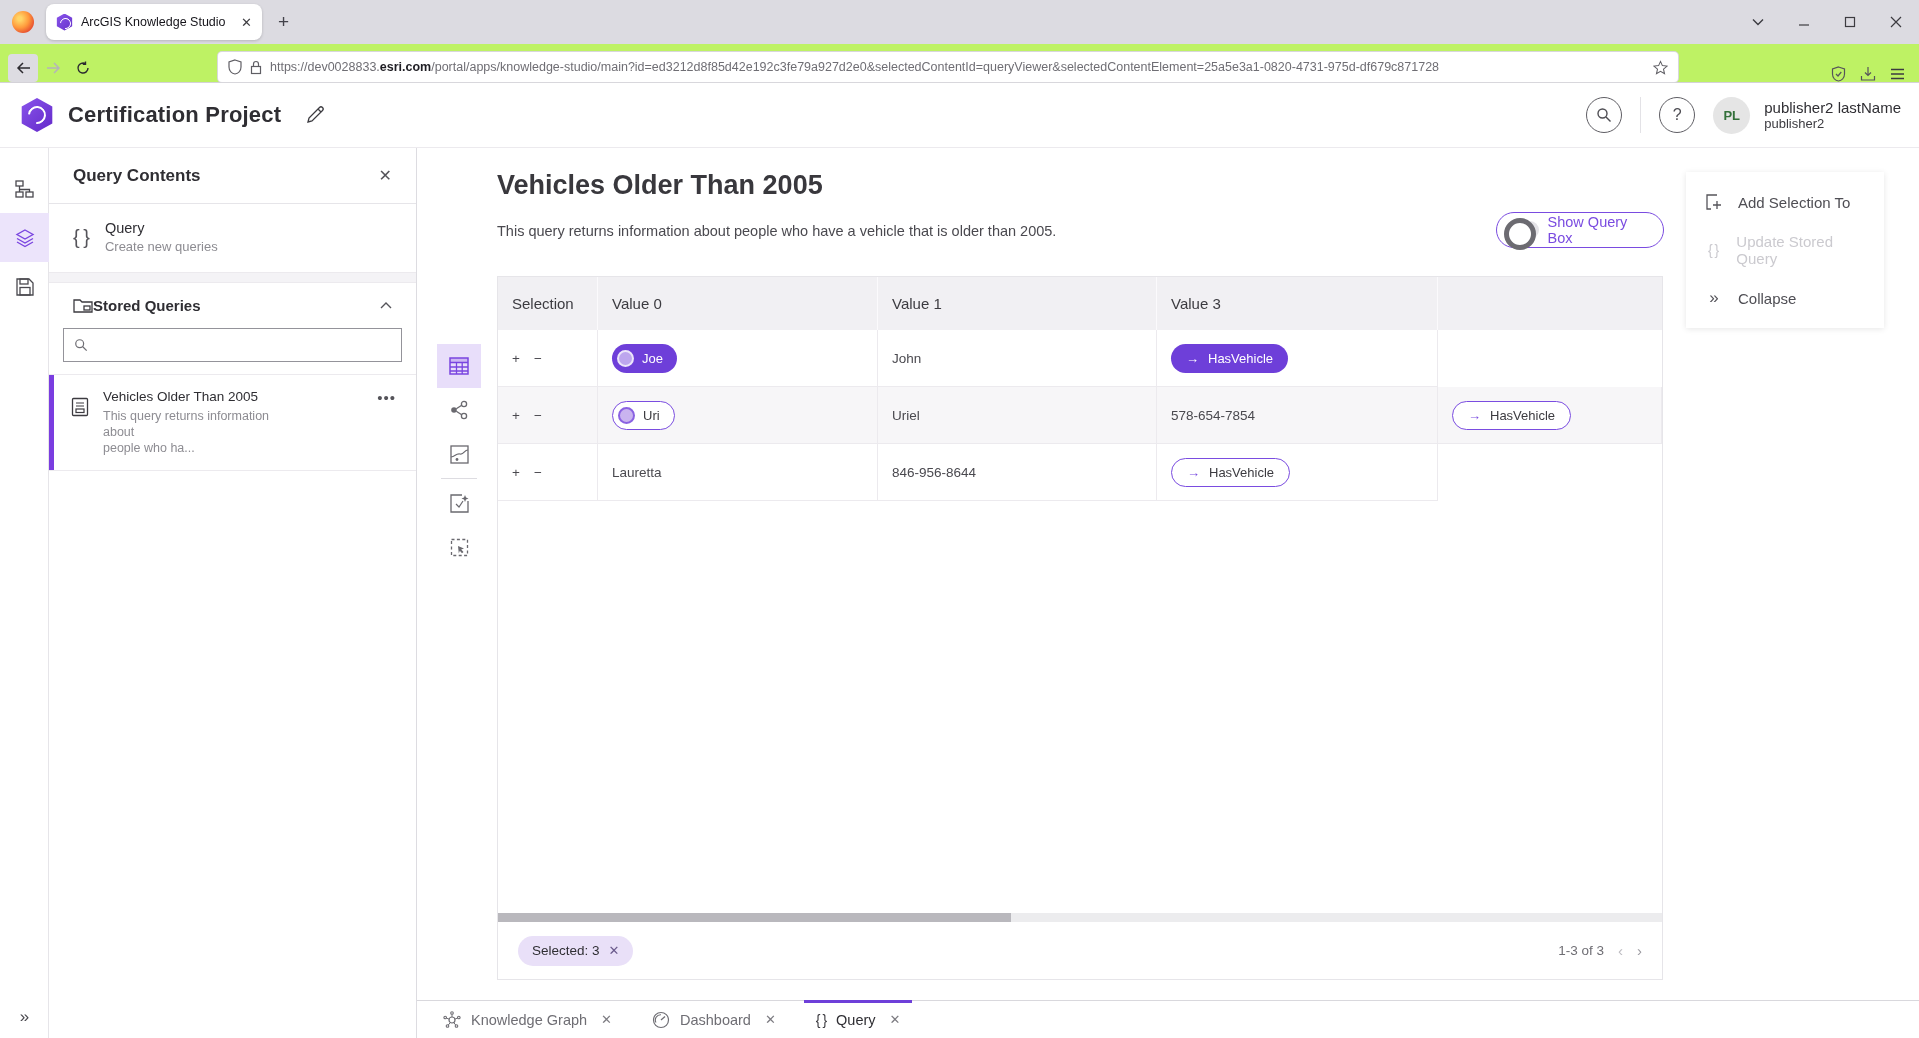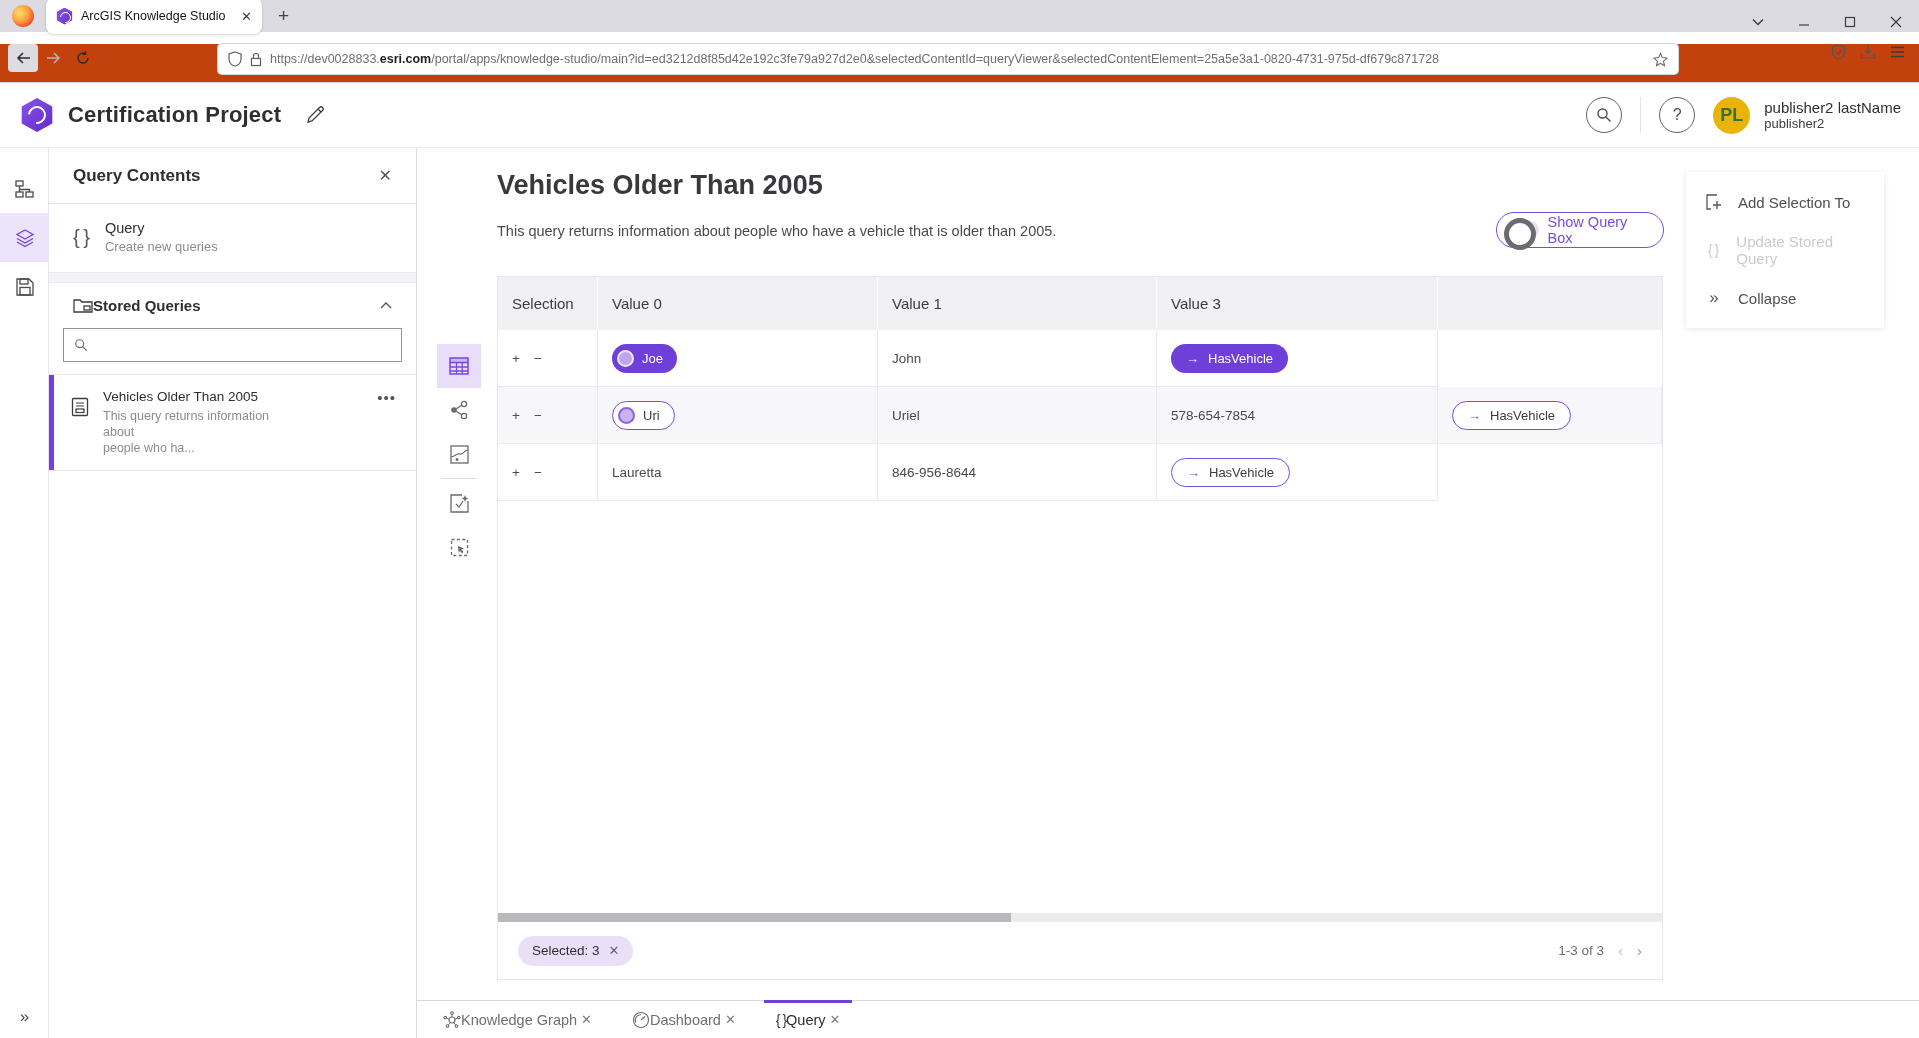--- a/index.html
+++ b/index.html
@@ -1,47 +1,47 @@
 <!DOCTYPE html>
 <html><head>
 <meta charset="utf-8">
 <style>
   * { margin:0; padding:0; box-sizing:border-box; }
   html,body { width:1919px; height:1038px; font-family:"Liberation Sans", sans-serif; background:#fff; overflow:hidden; }
   #app { position:relative; width:1919px; height:1038px; }
 
   
-  .tabbar { position:absolute; top:0; left:0; right:0; height:32px; background:#dcdbe1; display:flex; align-items:center; }
+  .tabbar { position:absolute; top:0; left:0; right:0; height:44px; background:#dcdbe1; display:flex; align-items:center; }
   .fx-logo { width:22px; height:22px; border-radius:50%; margin-left:12px; background:radial-gradient(circle at 35% 35%, #ffd567 10%, #ff9a3c 45%, #e4452e 80%, #b5203f 100%); }
   .tab { position:relative; margin-left:12px; width:216px; height:36px; background:#fff; border-radius:8px; box-shadow:0 1px 3px rgba(0,0,0,.18); display:flex; align-items:center; padding:0 10px; gap:8px; }
   .tab-title { font-size:12.5px; color:#15141a; flex:1; white-space:nowrap; overflow:hidden; }
   .tab-close { font-size:13px; color:#3e3d42; cursor:default; }
   .newtab { font-size:19px; color:#43424a; margin-left:16px; }
   .win-controls { position:absolute; right:0; top:0; height:44px; display:flex; align-items:center; }
   .win-btn { width:46px; height:44px; display:flex; align-items:center; justify-content:center; color:#3c3b40; font-size:14px; }
   .favicon-hex { width:17px; height:17px; background:linear-gradient(135deg,#8a55ec,#6430c9); border-radius:4px; position:relative; clip-path:polygon(50% 0,95% 25%,95% 75%,50% 100%,5% 75%,5% 25%); }
   .favicon-hex::after { content:""; position:absolute; left:4px; top:4px; width:9px; height:9px; border:1.6px solid #fff; border-radius:50%; border-left-color:transparent; transform:rotate(-40deg); }
 
-  .urlbar { position:absolute; top:44px; left:0; right:0; height:39px; background:#c2410c; border-bottom:1px solid #d4d2d8; display:flex; align-items:flex-start; }
+  .urlbar { position:absolute; top:44px; left:0; right:0; height:39px; background:#bef264; border-bottom:1px solid #d4d2d8; display:flex; align-items:flex-end; }
   .nav-btn { width:30px; height:28px; display:flex; align-items:center; justify-content:center; border-radius:4px; }
   .nav-back { background:#dddce2; margin-left:8px; }
   .urlfield { margin-left:120px; width:1460px; height:30px; background:#fff; border-radius:4px; box-shadow:0 0 0 1px #d8d7dc; display:flex; align-items:center; padding:0 10px; gap:8px; }
   .url-text { flex:1; font-size:12.5px; color:#6f6e74; white-space:nowrap; overflow:hidden; }
   .url-text b { color:#1f1e24; font-weight:700; }
   .url-right-icons { display:flex; align-items:center; gap:14px; margin-left:auto; margin-right:14px; }
 
   
   .appheader { position:absolute; top:83px; left:0; right:0; height:65px; background:#fff; border-bottom:1px solid #eceaee; display:flex; align-items:center; }
   .brand-hex { width:34px; height:34px; margin-left:20px; background:linear-gradient(135deg,#8a55ec,#6228c8); clip-path:polygon(50% 0,95% 25%,95% 75%,50% 100%,5% 75%,5% 25%); position:relative; }
   .brand-hex::after { content:""; position:absolute; left:8px; top:8px; width:14px; height:14px; border:2.4px solid #fff; border-radius:50%; border-left-color:transparent; transform:rotate(-40deg); }
   .proj-title { margin-left:14px; font-size:22px; font-weight:700; color:#2f2e33; letter-spacing:.2px; }
   .hdr-right { margin-left:auto; display:flex; align-items:center; margin-right:18px; }
   .circle-btn { width:36px; height:36px; border-radius:50%; border:1px solid #5f5e64; display:flex; align-items:center; justify-content:center; color:#4d4c52; }
   .hdr-divider { width:1px; height:36px; background:#e3e2e6; margin:0 18px; }
-  .avatar { width:37px; height:37px; border-radius:50%; background:#eab308; color:#33703a; display:flex; align-items:center; justify-content:center; font-size:18px; font-weight:700; margin:0 14px 0 18px; }
+  .avatar { width:37px; height:37px; border-radius:50%; background:#e5e5e5; color:#33703a; display:flex; align-items:center; justify-content:center; font-size:13px; font-weight:700; margin:0 14px 0 18px; }
   .user-name { font-size:15px; color:#2f2e33; line-height:17px; }
   .user-sub { font-size:13px; color:#3c3b40; }
 
   
   .rail { position:absolute; top:148px; left:0; bottom:0; width:49px; background:#fff; border-right:1px solid #e6e5e9; }
   .rail-item { width:49px; height:49px; display:flex; align-items:center; justify-content:center; color:#4a494f; }
   .rail-item.selected { background:#ece4fb; color:#7a45e0; }
   .rail-bottom { position:absolute; bottom:6px; left:0; width:49px; height:30px; display:flex; align-items:center; justify-content:center; color:#4a494f; }
 
   
@@ -109,21 +109,21 @@
   .pg-arrow { font-size:15px; color:#bcbbc0; }
 
   
   .ctxmenu { position:absolute; left:1269px; top:24px; width:198px; background:#fff; box-shadow:0 1px 6px rgba(0,0,0,.10); padding:6px 0; }
   .ctx-item { display:flex; align-items:center; gap:14px; height:48px; padding:0 18px; font-size:15px; color:#4f4e54; }
   .ctx-item.disabled { color:#cbcacf; }
   .ctx-icon { width:20px; display:flex; justify-content:center; }
 
   
   .btabs { position:absolute; left:0; right:0; bottom:0; height:38px; background:#fff; border-top:1px solid #d9d8dd; display:flex; align-items:center; padding-left:6px; }
-  .btab { position:relative; height:38px; display:flex; align-items:center; padding:0 20px; font-size:14.5px; color:#6f6e74; }
+  .btab { position:relative; height:38px; display:flex; align-items:center; gap:10px; padding:0 20px; font-size:14.5px; color:#6f6e74; }
   .btab .tclose { font-size:13px; color:#7c7b81; margin-left:4px; }
   .btab.active { color:#2f2e33; }
   .btab.active::before { content:""; position:absolute; top:-1px; left:8px; right:8px; height:3px; background:#6e3fd9; }
   .btab .bicon { color:#6f6e74; }
   .btab.active .bicon { color:#3c3b40; }
 
   svg { display:block; }
 </style>
 </head>
 <body>

